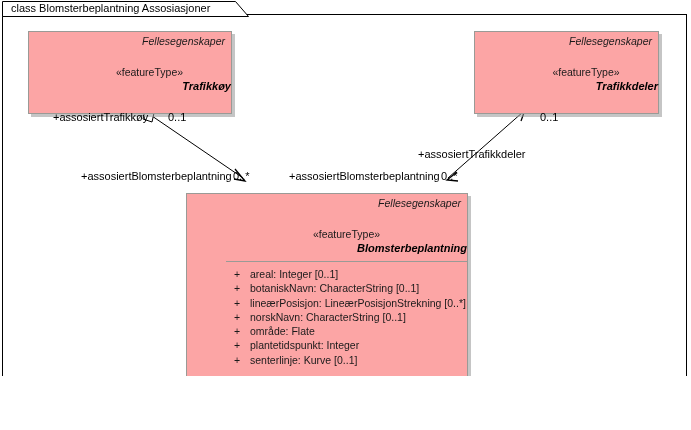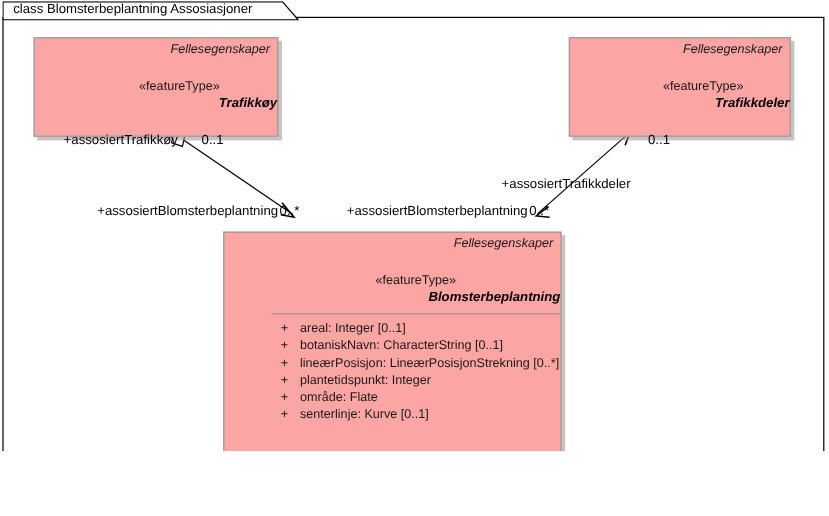--- a/index.html
+++ b/index.html
@@ -175,22 +175,23 @@
     <div class="uml-header">
       <div class="pkg-label">Fellesegenskaper</div>
       <div class="stereotype">«featureType»</div>
       <div class="class-name">Blomsterbeplantning</div>
     </div>
     <div class="divider"></div>
     <ul class="attr-list" id="attr-list">
         <li class="attr-item"><span class="attr-vis">+</span><span>areal: Integer [0..1]</span></li>
         <li class="attr-item"><span class="attr-vis">+</span><span>botaniskNavn: CharacterString [0..1]</span></li>
         <li class="attr-item"><span class="attr-vis">+</span><span>lineærPosisjon: LineærPosisjonStrekning [0..*]</span></li>
+        <li class="attr-item"><span class="attr-vis">+</span><span>norskNavn: CharacterString [0..1]</span></li>
+        <li class="attr-item"><span class="attr-vis">+</span><span>område: Flate</span></li>
         <li class="attr-item"><span class="attr-vis">+</span><span>plantetidspunkt: Integer</span></li>
-        <li class="attr-item"><span class="attr-vis">+</span><span>område: Flate</span></li>
         <li class="attr-item"><span class="attr-vis">+</span><span>senterlinje: Kurve [0..1]</span></li>
       </ul>
   </div>
 
   <div class="conn-label" style="left:53px; top:111px;">+assosiertTrafikkøy</div>
   <div class="conn-label" style="left:168px; top:111px;">0..1</div>
 
   <div class="conn-label" style="left:81px; top:170px;">+assosiertBlomsterbeplantning</div>
   <div class="conn-label" style="left:233px; top:170px;">0..*</div>
 

